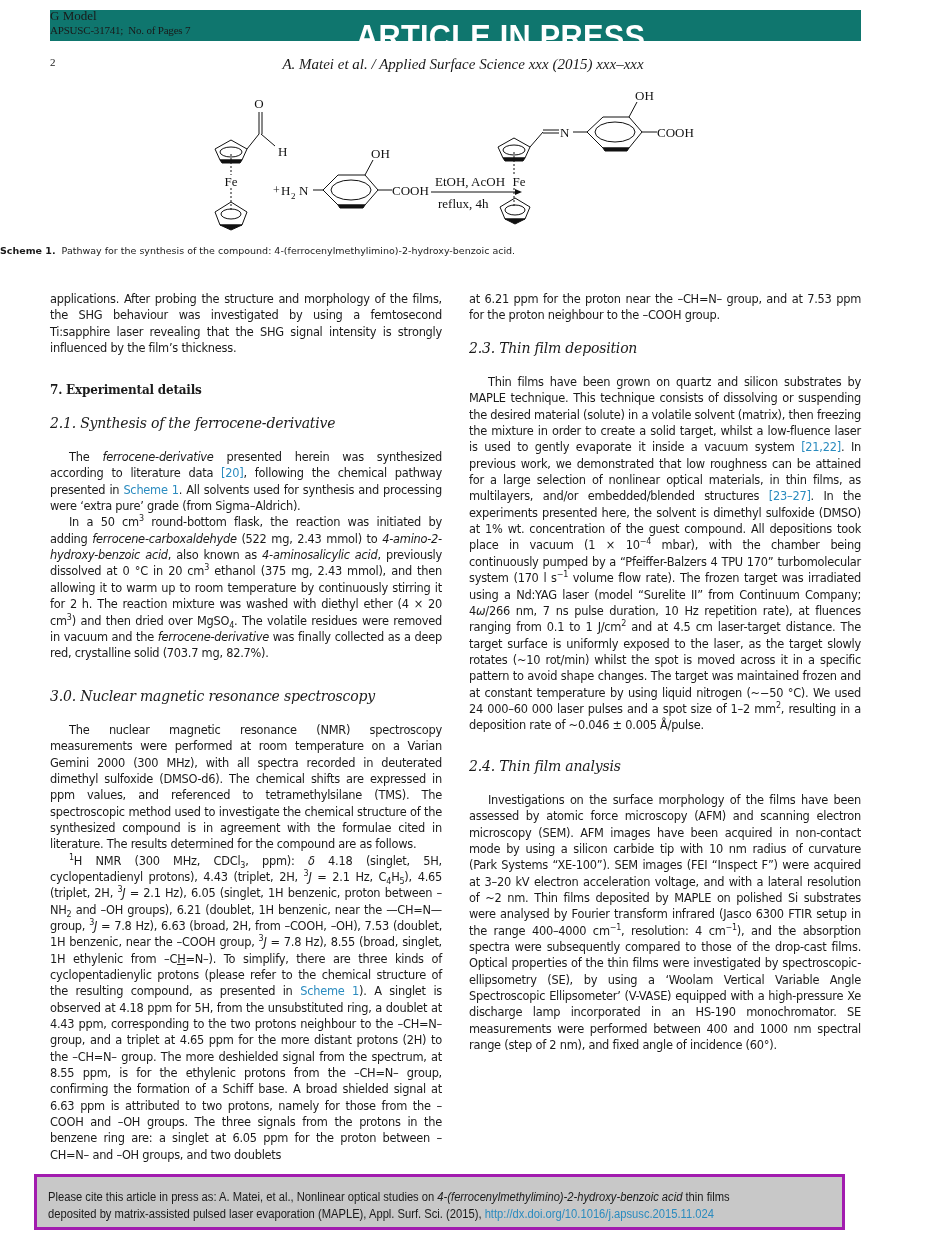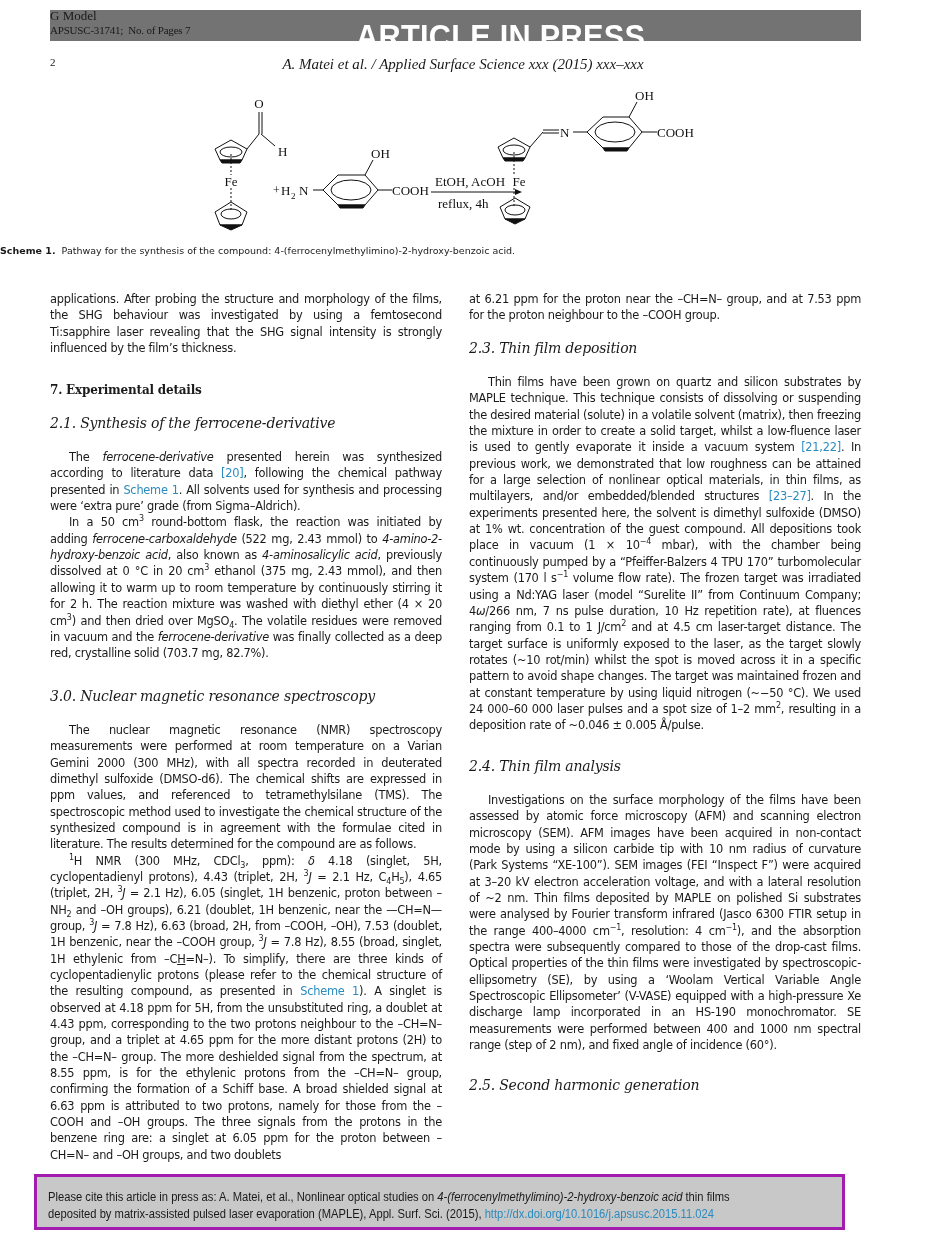--- a/index.html
+++ b/index.html
@@ -1,21 +1,21 @@
 <!DOCTYPE html>
 <html><head>
 <meta charset="utf-8">
 <style>
   html, body { margin: 0; padding: 0; background: #ffffff; }
   body { width: 926px; height: 1234px; position: relative; overflow: hidden; color: #1a1a1a; }
 
   
   .gmodel { position: absolute; left: 50px; top: 9px; font-family: "Liberation Serif", serif; font-size: 13px; line-height: 14px; color: #1a1a1a; }
   .gmodel .line2 { font-size: 11px; letter-spacing: -0.2px; }
-  .aip-bar { position: absolute; left: 50px; top: 10px; width: 811px; height: 31px; background: #737373; z-index: 0; }
+  .aip-bar { position: absolute; left: 50px; top: 10px; width: 811px; height: 31px; background: #0f766e; z-index: 0; }
   .aip-text { position: absolute; left: 306px; top: 8px; font-family: "Liberation Sans", sans-serif; font-weight: bold; font-size: 33px; letter-spacing: 0.3px; color: #ffffff; transform: scaleX(0.93); transform-origin: left top; }
   .gmodel { z-index: 2; }
   .page-no { position: absolute; left: 50px; top: 56px; font-family: "Liberation Serif", serif; font-size: 11px; }
   .running-head { position: absolute; left: 0; width: 926px; top: 56px; text-align: center; font-family: "Liberation Serif", serif; font-style: italic; font-size: 15px; }
 
   
   .scheme { position: absolute; left: 195px; top: 82px; width: 540px; height: 160px; }
   .scheme svg text { font-family: "Liberation Serif", serif; fill: #111; }
   .caption { position: absolute; left: 0; width: 926px; top: 245px; text-align: left; font-family: "DejaVu Sans", sans-serif; font-size: 9.5px; }
   .caption b { font-weight: bold; }
@@ -142,21 +142,20 @@
   <p class="ind">The nuclear magnetic resonance (NMR) spectroscopy measurements were performed at room temperature on a Varian Gemini 2000 (300 MHz), with all spectra recorded in deuterated dimethyl sulfoxide (DMSO-d6). The chemical shifts are expressed in ppm values, and referenced to tetramethylsilane (TMS). The spectroscopic method used to investigate the chemical structure of the synthesized compound is in agreement with the formulae cited in literature. The results determined for the compound are as follows.</p>
   <p class="ind"><sup>1</sup><span>H NMR (300 MHz, CDCl</span><sub>3</sub><span>, ppm): </span><i>δ</i><span> 4.18 (singlet, 5H, cyclopentadienyl protons), 4.43 (triplet, 2H, </span><sup>3</sup><i>J</i><span> = 2.1 Hz, C</span><sub>4</sub><span>H</span><sub>5</sub><span>), 4.65 (triplet, 2H, </span><sup>3</sup><i>J</i><span> = 2.1 Hz), 6.05 (singlet, 1H benzenic, proton between –NH</span><sub>2</sub><span> and –OH groups), 6.21 (doublet, 1H benzenic, near the —CH=N— group, </span><sup>3</sup><i>J</i><span> = 7.8 Hz), 6.63 (broad, 2H, from –COOH, –OH), 7.53 (doublet, 1H benzenic, near the –COOH group, </span><sup>3</sup><i>J</i><span> = 7.8 Hz), 8.55 (broad, singlet, 1H ethylenic from –C</span><u>H</u><span>=N–). To simplify, there are three kinds of cyclopentadienylic protons (please refer to the chemical structure of the resulting compound, as presented in </span><span class="link">Scheme 1</span><span>). A singlet is observed at 4.18 ppm for 5H, from the unsubstituted ring, a doublet at 4.43 ppm, corresponding to the two protons neighbour to the –CH=N– group, and a triplet at 4.65 ppm for the more distant protons (2H) to the –CH=N– group. The more deshielded signal from the spectrum, at 8.55 ppm, is for the ethylenic protons from the –CH=N– group, confirming the formation of a Schiff base. A broad shielded signal at 6.63 ppm is attributed to two protons, namely for those from the –COOH and –OH groups. The three signals from the protons in the benzene ring are: a singlet at 6.05 ppm for the proton between –CH=N– and –OH groups, and two doublets</span></p>
 </div>
 
 <div class="col col-right">
   <p>at 6.21 ppm for the proton near the –CH=N– group, and at 7.53 ppm for the proton neighbour to the –COOH group.</p>
   <p class="h-sub">2.3.  Thin film deposition</p>
   <p class="ind"><span>Thin films have been grown on quartz and silicon substrates by MAPLE technique. This technique consists of dissolving or suspending the desired material (solute) in a volatile solvent (matrix), then freezing the mixture in order to create a solid target, whilst a low-fluence laser is used to gently evaporate it inside a vacuum system </span><span class="link">[21,22]</span><span>. In previous work, we demonstrated that low roughness can be attained for a large selection of nonlinear optical materials, in thin films, as multilayers, and/or embedded/blended structures </span><span class="link">[23–27]</span><span>. In the experiments presented here, the solvent is dimethyl sulfoxide (DMSO) at 1% wt. concentration of the guest compound. All depositions took place in vacuum (1 × 10</span><sup>−4</sup><span> mbar), with the chamber being continuously pumped by a “Pfeiffer-Balzers 4 TPU 170” turbomolecular system (170 l s</span><sup>−1</sup><span> volume flow rate). The frozen target was irradiated using a Nd:YAG laser (model “Surelite II” from Continuum Company; 4</span><i>ω</i><span>/266 nm, 7 ns pulse duration, 10 Hz repetition rate), at fluences ranging from 0.1 to 1 J/cm</span><sup>2</sup><span> and at 4.5 cm laser-target distance. The target surface is uniformly exposed to the laser, as the target slowly rotates (~10 rot/min) whilst the spot is moved across it in a specific pattern to avoid shape changes. The target was maintained frozen and at constant temperature by using liquid nitrogen (~−50 °C). We used 24 000–60 000 laser pulses and a spot size of 1–2 mm</span><sup>2</sup><span>, resulting in a deposition rate of ~0.046 ± 0.005 Å/pulse.</span></p>
   <p class="h-sub" style="margin-top:24px !important;">2.4.  Thin film analysis</p>
   <p class="ind"><span>Investigations on the surface morphology of the films have been assessed by atomic force microscopy (AFM) and scanning electron microscopy (SEM). AFM images have been acquired in non-contact mode by using a silicon carbide tip with 10 nm radius of curvature (Park Systems “XE-100”). SEM images (FEI “Inspect F”) were acquired at 3–20 kV electron acceleration voltage, and with a lateral resolution of ~2 nm. Thin films deposited by MAPLE on polished Si substrates were analysed by Fourier transform infrared (Jasco 6300 FTIR setup in the range 400–4000 cm</span><sup>−1</sup><span>, resolution: 4 cm</span><sup>−1</sup><span>), and the absorption spectra were subsequently compared to those of the drop-cast films. Optical properties of the thin films were investigated by spectroscopic-ellipsometry (SE), by using a ‘Woolam Vertical Variable Angle Spectroscopic Ellipsometer’ (V-VASE) equipped with a high-pressure Xe discharge lamp incorporated in an HS-190 monochromator. SE measurements were performed between 400 and 1000 nm spectral range (step of 2 nm), and fixed angle of incidence (60°).</span></p>
-  <p class="h-sub" style="margin-top:24px !important;">2.5.  Second harmonic generation</p>
 </div>
 
 <div class="cite-box">
   <div class="cite-text">
     <div><span>Please cite this article in press as: A. Matei, et al., Nonlinear optical studies on </span><i>4-(ferrocenylmethylimino)-2-hydroxy-benzoic acid</i><span> thin films</span></div>
     <div><span>deposited by matrix-assisted pulsed laser evaporation (MAPLE), Appl. Surf. Sci. (2015), </span><span class="url">http://dx.doi.org/10.1016/j.apsusc.2015.11.024</span></div>
   </div>
 </div>
 
 </body></html>

